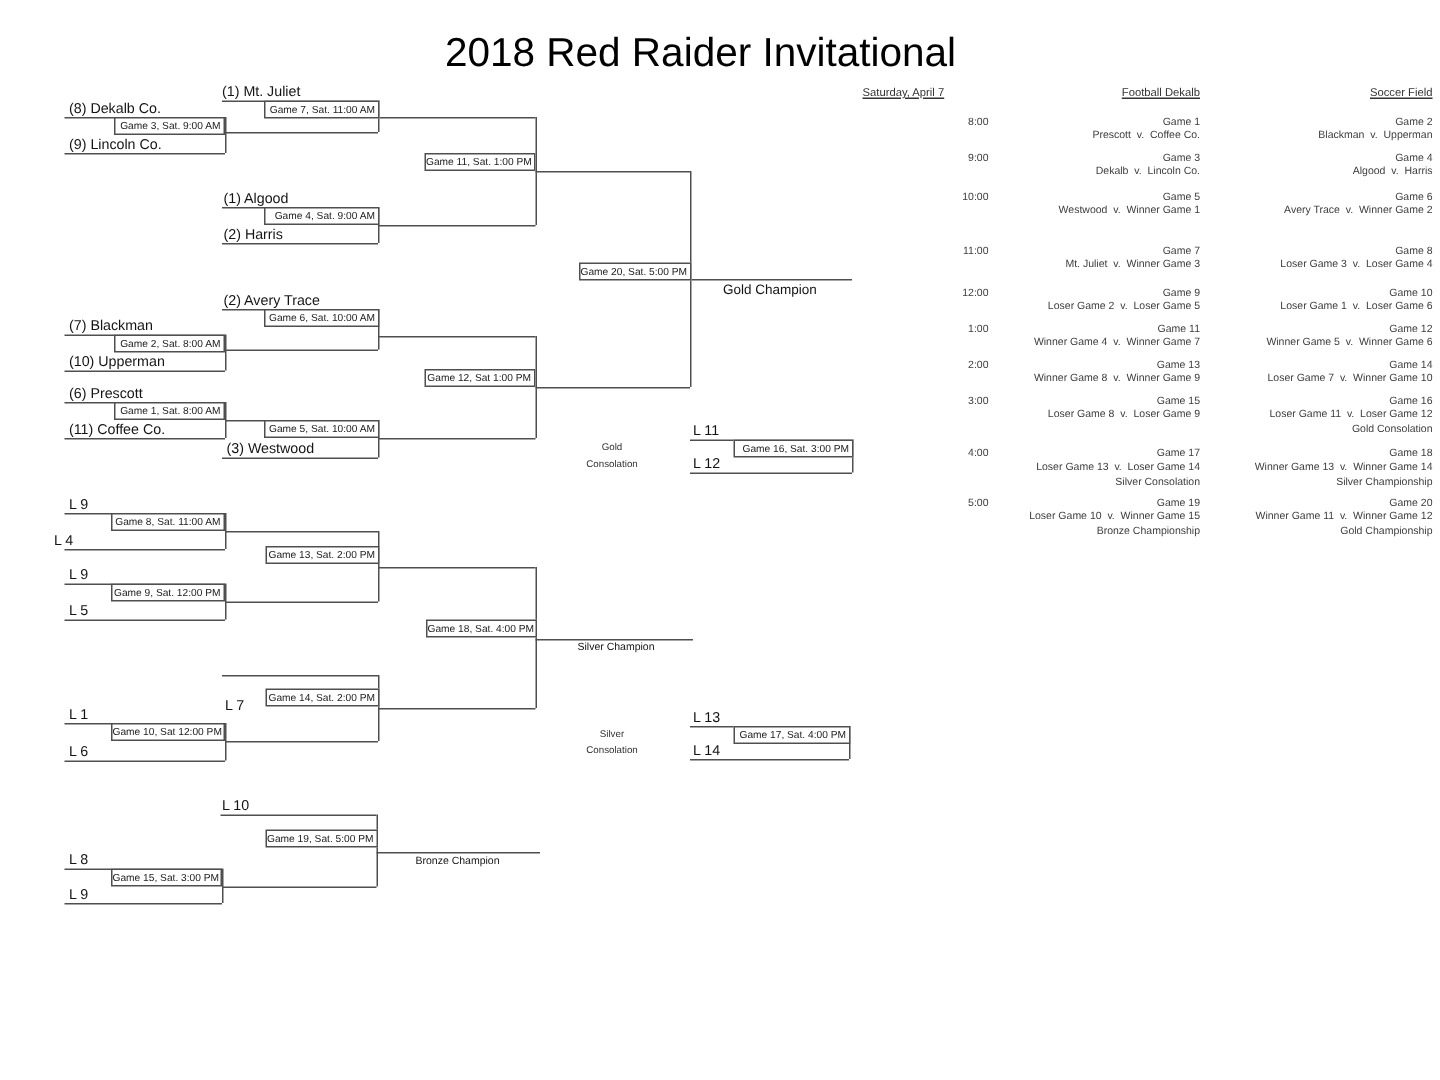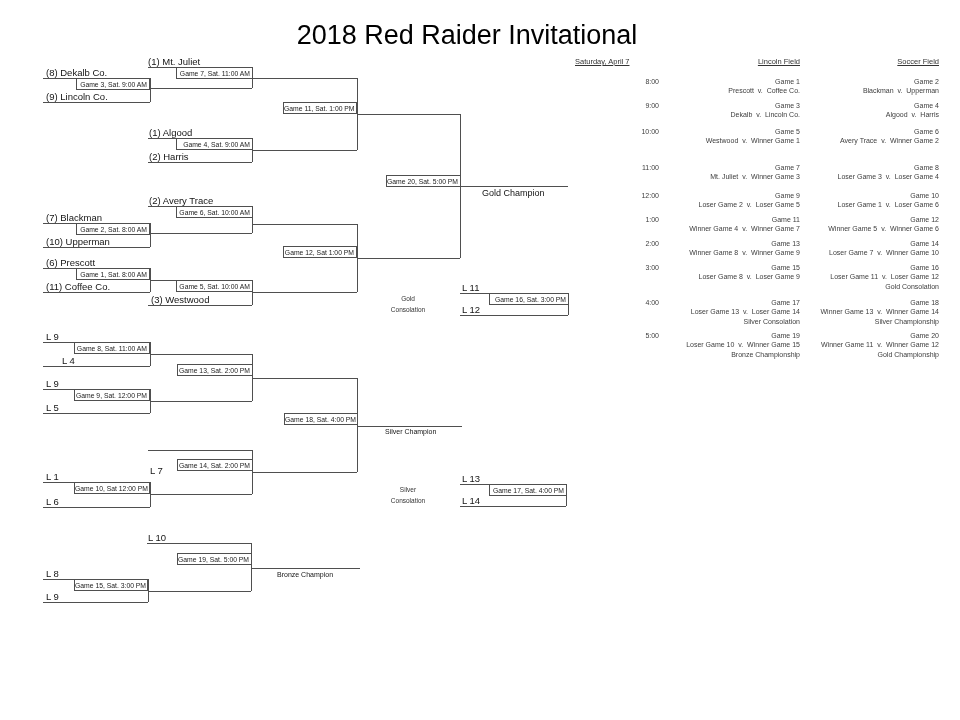--- a/index.html
+++ b/index.html
@@ -16,21 +16,21 @@
           text-align:right;color:#222;white-space:nowrap;overflow:hidden;}
   .champ{position:absolute;color:#141414;white-space:nowrap;}
   .champ.gold{font-size:9px;}
   .champ.small{font-size:7px;}
   .consol{position:absolute;width:48px;text-align:center;font-size:6.5px;line-height:10.5px;color:#333;}
   
   .sched-row{position:absolute;left:575px;width:382px;height:30px;}
   .scell{position:absolute;top:0;text-align:right;font-size:7px;line-height:9.3px;color:#3d3d3d;white-space:nowrap;}
   .c-time{left:0;width:84px;}
   .c-fb{left:85px;width:140px;}
-  .c-sc{left:214px;width:150px;}
+  .c-sc{left:230px;width:150px;}
   .matchup,.note{white-space:pre;}
   .shead{font-size:7.5px;text-decoration:underline;color:#333;}
   .shead.left{text-align:left;}
 </style>
 </head>
 <body>
 
 <div class="title">2018 Red Raider Invitational</div>
 
 <div>
@@ -105,21 +105,21 @@
   <div class="team" style="left:46px;top:92px">(9) Lincoln Co.</div>
   <div class="team" style="left:149px;top:128px">(1) Algood</div>
   <div class="team" style="left:149px;top:152px">(2) Harris</div>
   <div class="team" style="left:149px;top:196px">(2) Avery Trace</div>
   <div class="team" style="left:46px;top:213px">(7) Blackman</div>
   <div class="team" style="left:46px;top:237px">(10) Upperman</div>
   <div class="team" style="left:46px;top:258px">(6) Prescott</div>
   <div class="team" style="left:46px;top:282px">(11) Coffee Co.</div>
   <div class="team" style="left:151px;top:295px">(3) Westwood</div>
   <div class="team" style="left:46px;top:332px">L 9</div>
-  <div class="team" style="left:62px;top:356px">L 4</div>
+  <div class="team" style="left:36px;top:356px">L 4</div>
   <div class="team" style="left:46px;top:379px">L 9</div>
   <div class="team" style="left:46px;top:403px">L 5</div>
   <div class="team" style="left:150px;top:466px">L 7</div>
   <div class="team" style="left:46px;top:472px">L 1</div>
   <div class="team" style="left:46px;top:497px">L 6</div>
   <div class="team" style="left:462px;top:283px">L 11</div>
   <div class="team" style="left:462px;top:305px">L 12</div>
   <div class="team" style="left:462px;top:474px">L 13</div>
   <div class="team" style="left:462px;top:496px">L 14</div>
   <div class="team" style="left:148px;top:533px">L 10</div>
@@ -156,21 +156,21 @@
   </div>
   <div class="consol" style="left:384px;top:485px">
     <div>Silver</div>
     <div>Consolation</div>
   </div>
 </div>
 
 <div>
   <div class="sched-row" style="top:57px">
     <div class="scell c-time shead left">Saturday, April 7</div>
-    <div class="scell c-fb shead">Lincoln Field</div>
+    <div class="scell c-fb shead">Football Dekalb</div>
     <div class="scell c-sc shead">Soccer Field</div>
   </div>
 
   <div class="sched-row" style="top:77px">
     <div class="scell c-time">8:00</div>
     <div class="scell c-fb">
       <div>Game 1</div>
       <div class="matchup">Prescott  v.  Coffee Co.</div>
     </div>
     <div class="scell c-sc">

